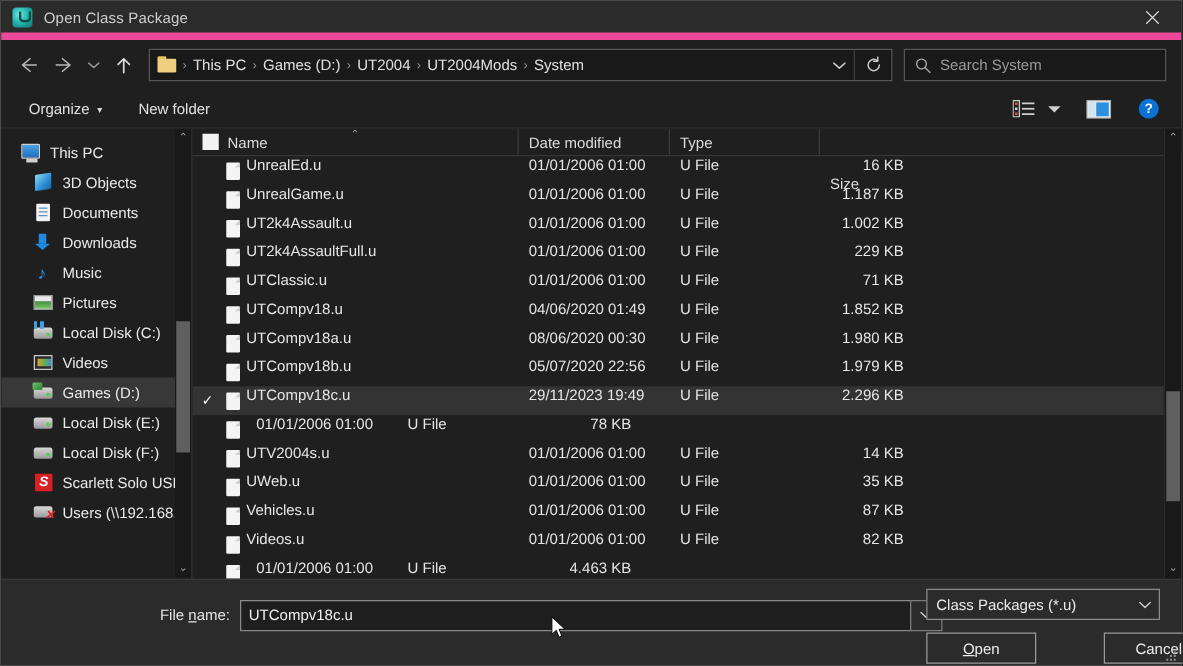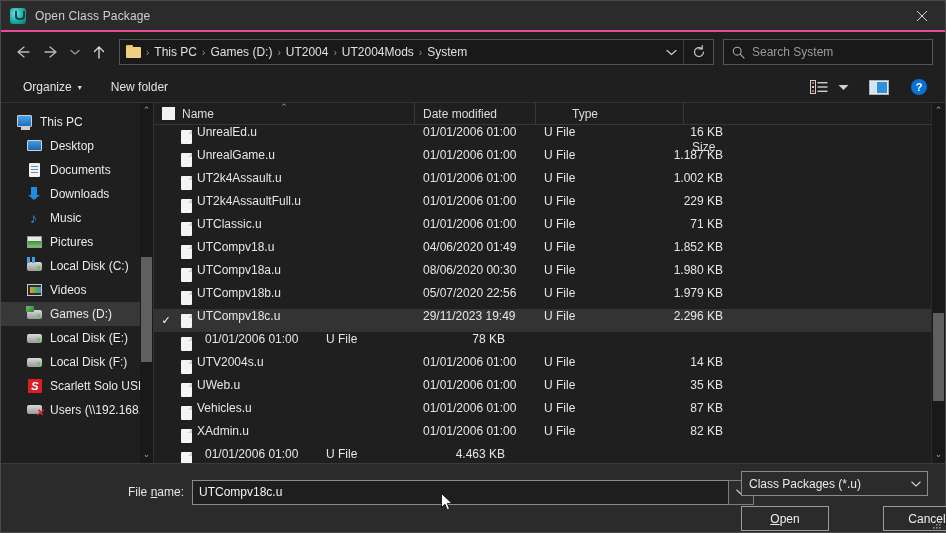--- a/index.html
+++ b/index.html
@@ -17,21 +17,21 @@
     border: 1px solid #4a4a4a;
     display: flex; flex-direction: column;
     color: #e8e8e8;
   }
 
   
   .titlebar {
     height: 31px; flex: 0 0 31px;
     background: #2b2b2b;
     display: flex; align-items: center;
-    border-bottom: 2px solid #ec4899;
+    border-bottom: 6px solid #ec4899;
   }
   .app-icon {
     width: 16px; height: 16px; margin-left: 9px; margin-right: 9px;
     border-radius: 3px;
     background: radial-gradient(circle at 35% 35%, #6fe6e0 0%, #24b5ae 45%, #0d6f6c 100%);
     position: relative; flex: 0 0 16px;
   }
   .app-icon::after {
     content: ""; position: absolute; left: 5px; top: 3px;
     width: 6px; height: 7px;
@@ -177,21 +177,21 @@
     position: relative;
   }
   .ch {
     font-size: 12px; color: #dcdcdc;
     display: flex; align-items: center;
     border-right: 1px solid #3a3a3a;
     padding-left: 8px; position: relative;
   }
   .ch.c-name { flex: 0 0 261px; padding-left: 4px; gap: 7px; }
   .ch.c-date { flex: 0 0 121px; }
-  .ch.c-type { flex: 0 0 120px; margin-left: 28px; }
+  .ch.c-type { flex: 0 0 120px; }
   .ch.c-size { flex: 0 0 76px; margin-top: 44px; }
   .ch.c-rest { flex: 1 1 auto; border-right: none; }
   .hdr-check {
     width: 13px; height: 13px; background: #f2f2f2; margin-left: 4px; flex: 0 0 13px;
   }
   .sort-arrow {
     position: absolute; left: 50%; top: -1px;
     transform: translateX(-50%);
     color: #9a9a9a; font-size: 9px;
   }
@@ -424,23 +424,23 @@
       <div class="nav-list">
 
         <div class="nav-item">
           <span class="nav-ico">
               <i class="ic-pc"></i>
             </span>
           <span>This PC</span>
         </div>
         <div class="nav-item indent">
           <span class="nav-ico">
-              <i class="ic-desktop"></i>
-            </span>
-          <span>Desktop</span>
+              <i class="ic-3d"></i>
+            </span>
+          <span>3D Objects</span>
         </div>
         <div class="nav-item indent">
           <span class="nav-ico">
               <i class="ic-doc"></i>
             </span>
           <span>Documents</span>
         </div>
         <div class="nav-item indent">
           <span class="nav-ico">
               <i class="ic-dl"></i>
@@ -660,21 +660,21 @@
             <div class="r-name">Vehicles.u</div>
             <div class="r-date">01/01/2006 01:00</div>
             <div class="r-type">U File</div>
             <div class="r-size">87 KB</div>
           </div>
           <div class="row">
             <div class="r-check"></div>
             <div class="r-icon">
               <span class="fileglyph"></span>
             </div>
-            <div class="r-name">XAdmin.u</div>
+            <div class="r-name">Videos.u</div>
             <div class="r-date">01/01/2006 01:00</div>
             <div class="r-type">U File</div>
             <div class="r-size">82 KB</div>
           </div>
           <div class="row">
             <div class="r-check"></div>
             <div class="r-icon">
               <span class="fileglyph"></span>
             </div>
             <div class="r-date">01/01/2006 01:00</div>

